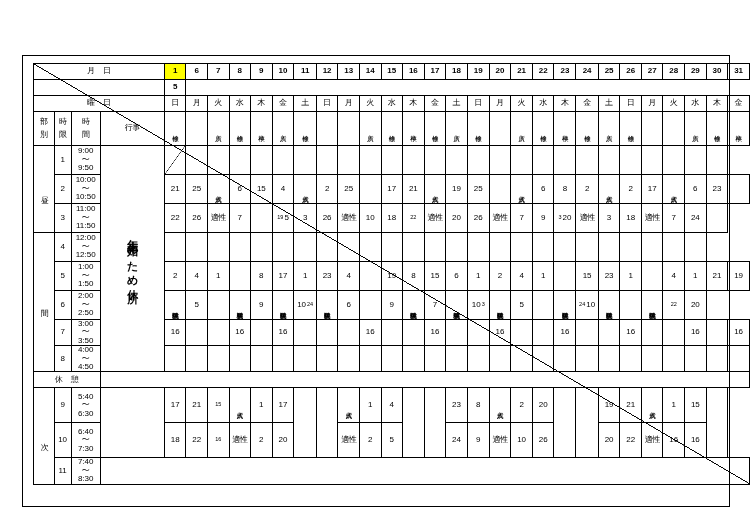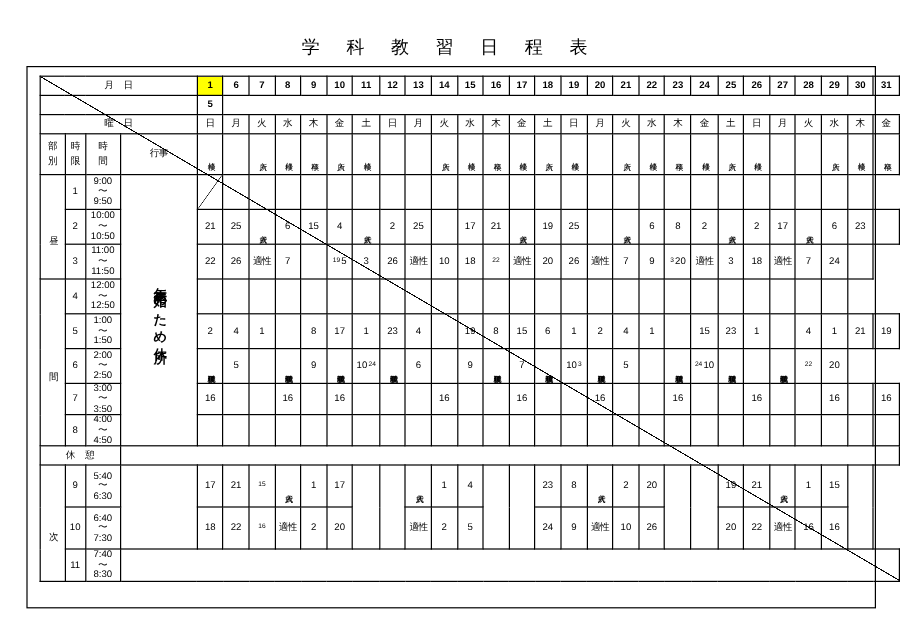--- a/index.html
+++ b/index.html
@@ -77,21 +77,20 @@
   .outer{
     position:absolute;left:22px;top:55px;width:706px;height:450px;
     border:1px solid #000;pointer-events:none;
   }
 </style>
 </head>
 <body>
 
 <div class="page">
 
-  <div class="title">学 科 教 習 日 程 表</div>
 
   <table class="sched">
     <colgroup>
       <col style="width:22px">
         <col style="width:18px">
         <col style="width:30px">
         <col style="width:26px">
       <col span="27" style="width:23px">
     </colgroup>
     <tbody>

